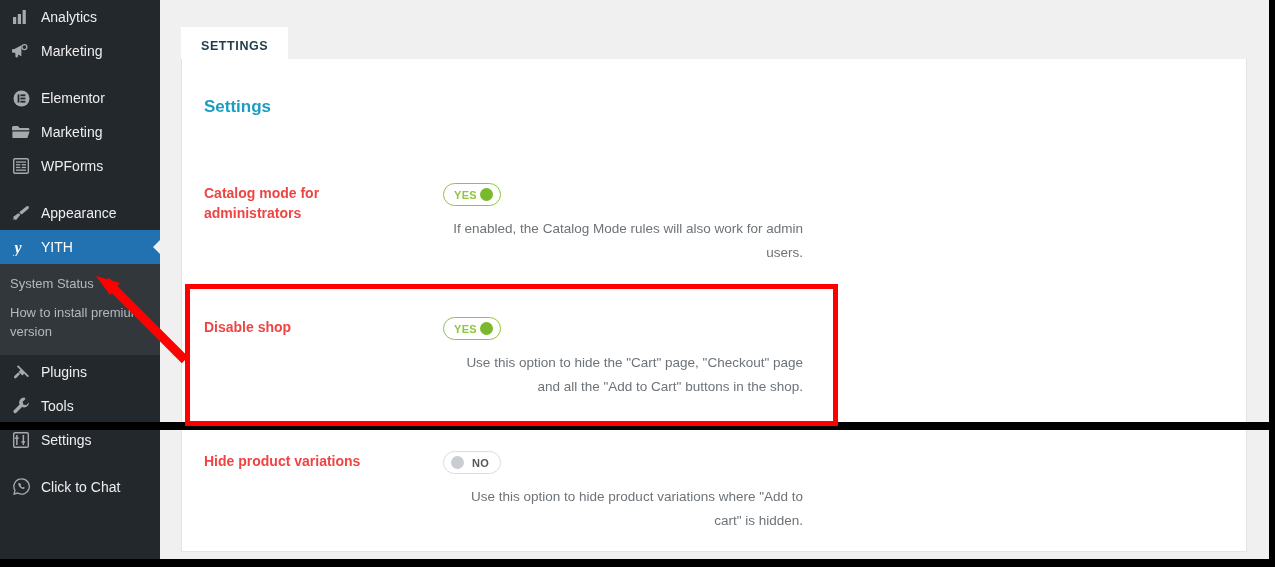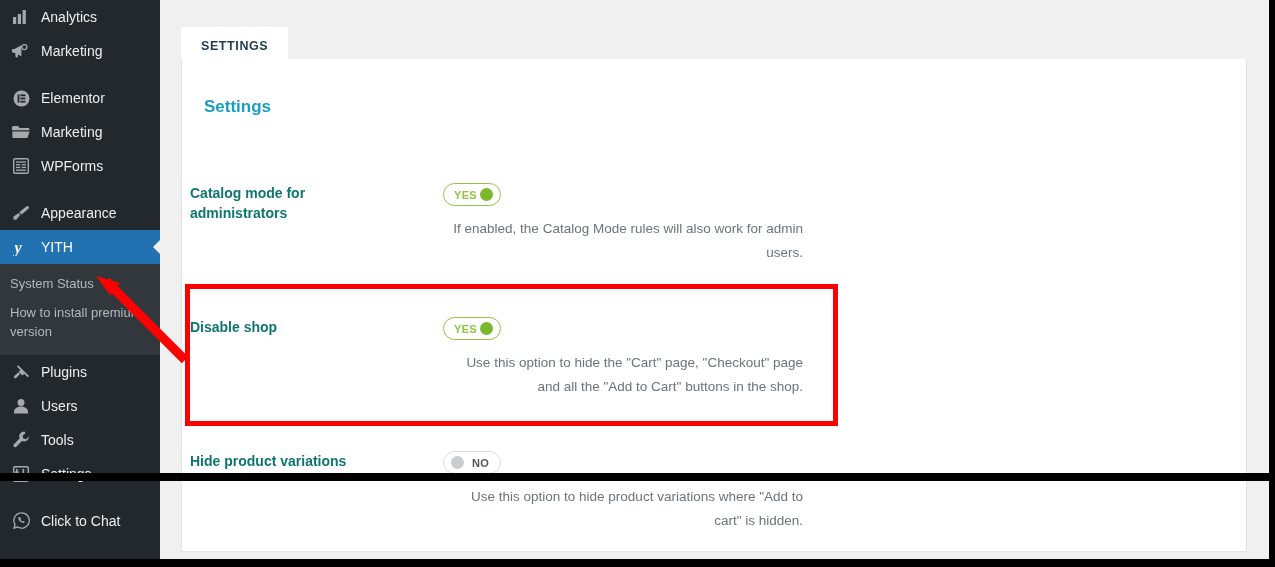--- a/index.html
+++ b/index.html
@@ -4,21 +4,21 @@
 <style>
   * { box-sizing: border-box; margin: 0; padding: 0; }
   html, body {
     width: 1275px; height: 567px;
     font-family: "Liberation Sans", sans-serif;
     background: #000;
     overflow: hidden;
   }
   #screen {
     position: relative;
-    width: 1275px; height: 481px;
+    width: 1275px; height: 430px;
     background: #000;
   }
 
   
   #canvas {
     position: absolute;
     left: 0; top: 0;
     width: 1269px; height: 559px;
     background: #f0f0f1;
     overflow: hidden;
@@ -134,25 +134,25 @@
     left: 22px; top: 38px;
     font-size: 17px;
     font-weight: bold;
     color: #1a9dc1;
   }
 
   
   .row { position: absolute; left: 0; width: 100%; }
   .row-label {
     position: absolute;
-    left: 8px;
+    left: 22px;
     width: 215px;
     font-size: 14px;
     font-weight: bold;
-    color: #0f766e;
+    color: #ef4444;
     line-height: 1.45;
   }
   .row-control { position: absolute; left: 261px; }
   .row-desc {
     position: absolute;
     left: 261px;
     width: 360px;
     font-size: 13.5px;
     color: #6d7378;
     line-height: 1.75;
@@ -330,29 +330,20 @@
       <div class="nav-item">
         <span class="ico">
           <svg width="17" height="16" viewBox="0 0 17 16" fill="currentColor">
             <path d="M6.2 1.2 L4.9 2.5 L8.4 6 L6.6 7.8 L10.4 11.6 L12.2 9.8 L15.7 13.3 L17 12 Z" transform="translate(-1,0)"></path>
             <path d="M5.3 8.2 L1.4 12.1 A1.3 1.3 0 0 0 3.2 14 L7.1 10.1 Z"></path>
           </svg>
         </span>
         <span class="lbl">Plugins</span>
       </div>
 
-      <div class="nav-item">
-        <span class="ico">
-          <svg width="16" height="16" viewBox="0 0 16 16" fill="currentColor">
-            <circle cx="8" cy="4.4" r="3.5"></circle>
-            <path d="M8 8.6 C3.9 8.6 1 11 1 14.1 L1 15.4 L15 15.4 L15 14.1 C15 11 12.1 8.6 8 8.6 Z"></path>
-          </svg>
-        </span>
-        <span class="lbl">Users</span>
-      </div>
 
       <div class="nav-item">
         <span class="ico">
           <svg width="17" height="17" viewBox="0 0 17 17" fill="currentColor">
             <path d="M11.2 0.6 A5 5 0 0 0 6.6 7.6 L0.9 13.3 A1.7 1.7 0 0 0 3.3 15.7 L9 10 A5 5 0 0 0 16 5.4 L13.1 8.3 L10.3 7.6 L9.6 4.8 L12.5 1.9 A5 5 0 0 0 11.2 0.6 Z"></path>
           </svg>
         </span>
         <span class="lbl">Tools</span>
       </div>
 

